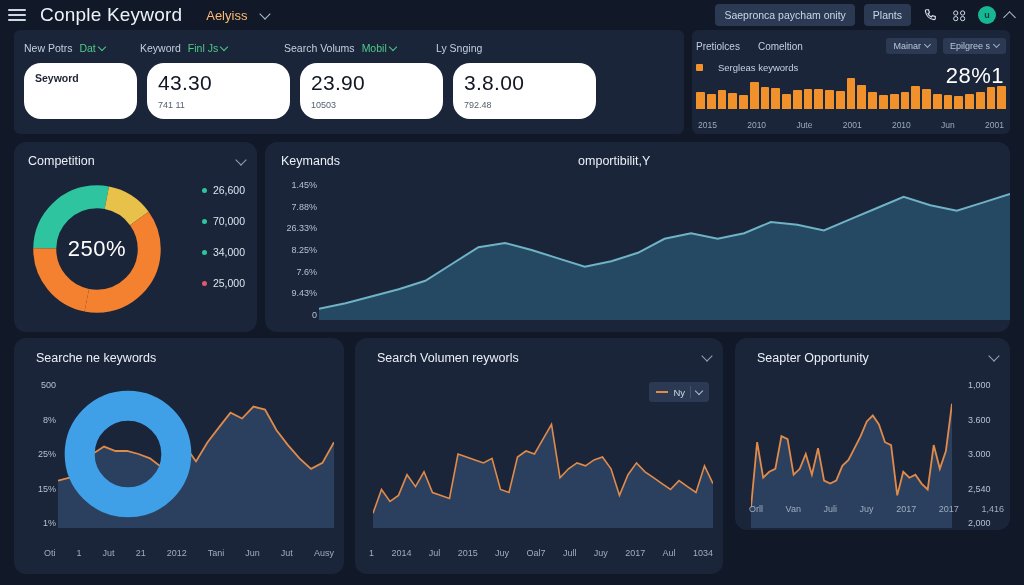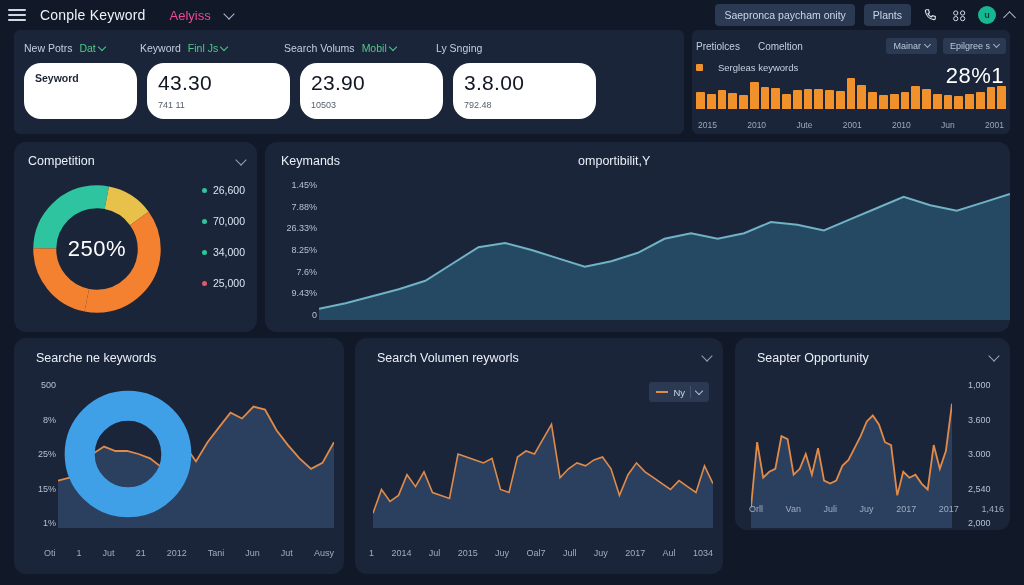--- a/index.html
+++ b/index.html
@@ -12,22 +12,22 @@
   }
   .app { width: 1024px; height: 585px; position: relative; }
 
   
   .topbar {
     height: 30px; display: flex; align-items: center;
     padding: 0 10px 0 8px; gap: 14px;
   }
   .hamburger { width: 18px; display: flex; flex-direction: column; gap: 3px; cursor: pointer; }
   .hamburger i { display: block; height: 2px; background: #cfd8e6; border-radius: 1px; }
-  .brand { font-size: 14px; color: #eef3fa; letter-spacing: .2px; }
-  .brand-sub { font-size: 13px; color: #ec4899; margin-left: 10px; }
+  .brand { font-size: 19px; color: #eef3fa; letter-spacing: .2px; }
+  .brand-sub { font-size: 13px; color: #fdba74; margin-left: 10px; }
   .chev {
     display: inline-block; width: 8px; height: 8px;
     border-right: 1.6px solid #aebdd1; border-bottom: 1.6px solid #aebdd1;
     transform: rotate(45deg); margin-bottom: 3px;
   }
   .chev.sm { width: 6px; height: 6px; border-width: 1.4px; }
   .topbar-right { margin-left: auto; display: flex; align-items: center; gap: 9px; }
   .pill {
     background: #2b3a52; color: #c9d6e8; font-size: 10.5px;
     padding: 5px 9px; border-radius: 4px; white-space: nowrap;

